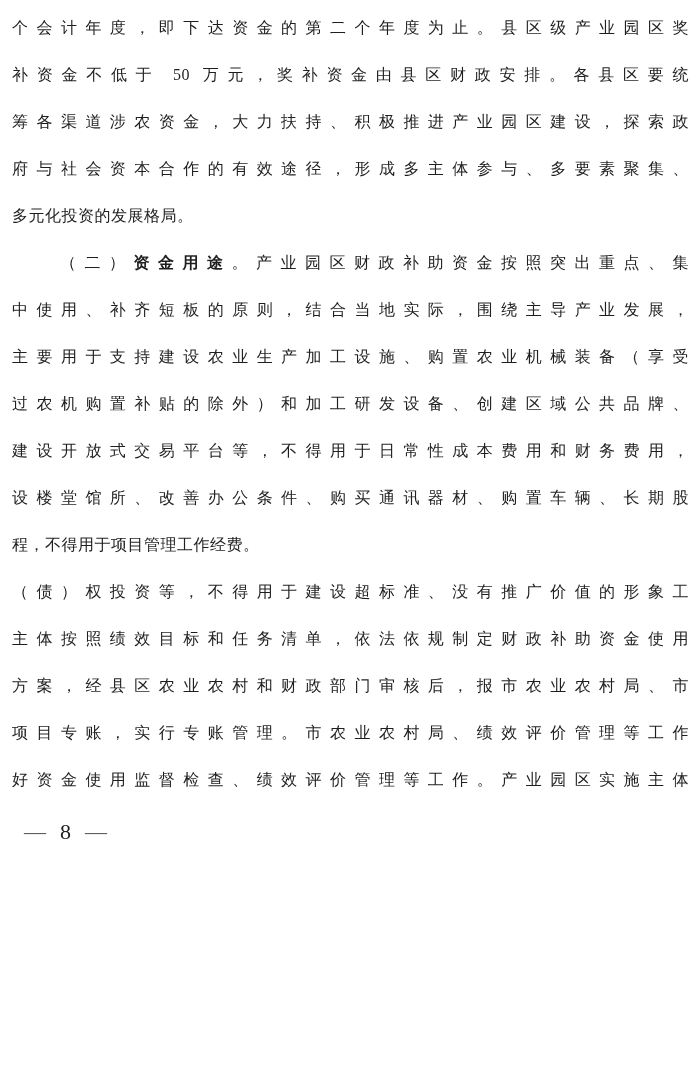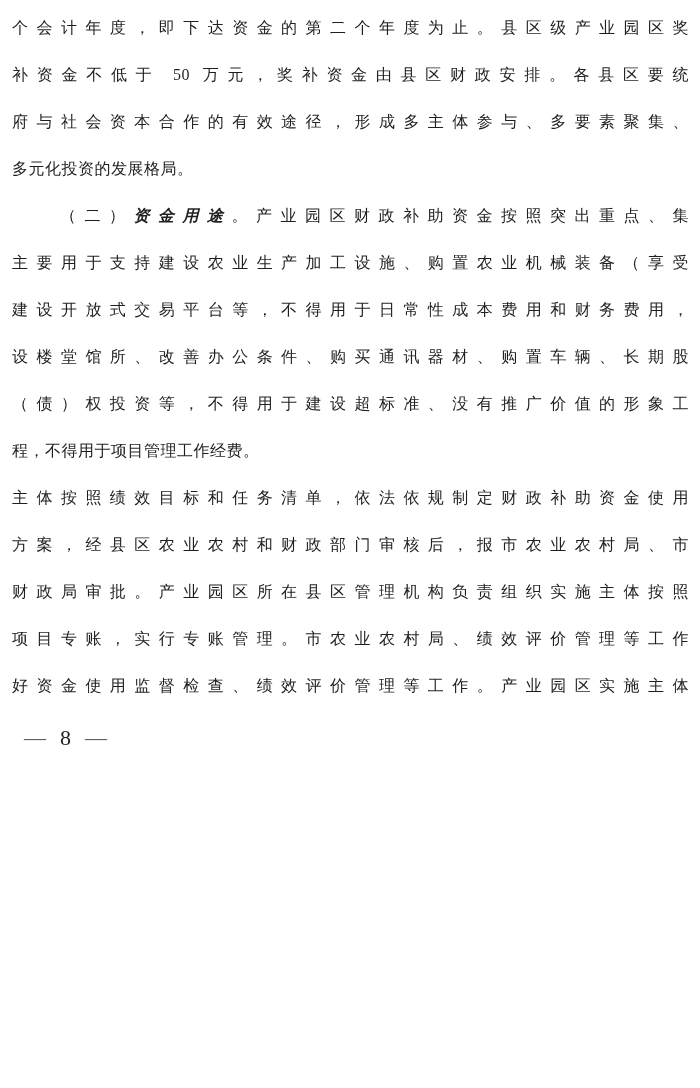--- a/index.html
+++ b/index.html
@@ -31,21 +31,20 @@
   .doc-body .line.just {
     text-align: justify;
     text-align-last: justify;
     text-justify: inter-character;
   }
   .doc-body .line.ind {
     text-indent: 48px;
   }
   .doc-body .line .bold {
     font-weight: 700;
-    font-style: italic;
   }
   .footer {
     margin-top: 16px;
     margin-left: 12px;
     font-size: 22px;
     line-height: 26px;
     display: flex;
     align-items: center;
     color: #222222;
   }
@@ -58,31 +57,33 @@
     font-family: "Liberation Serif", "DejaVu Serif", serif;
   }
 </style>
 </head>
 <body>
 
 <div class="page">
   <div class="doc-body">
       <div class="line just"><span class="">个会计年度，即下达资金的第二个年度为止。县区级产业园区奖</span></div>
       <div class="line just"><span class="">补资金不低于 50 万元，奖补资金由县区财政安排。各县区要统</span></div>
+      <div class="line just"><span class="">筹各渠道涉农资金，大力扶持、积极推进产业园区建设，探索政</span></div>
       <div class="line just"><span class="">府与社会资本合作的有效途径，形成多主体参与、多要素聚集、</span></div>
       <div class="line"><span class="">多元化投资的发展格局。</span></div>
       <div class="line just ind"><span class="">（二）</span><span class="bold">资金用途</span><span class="">。产业园区财政补助资金按照突出重点、集</span></div>
+      <div class="line just"><span class="">中使用、补齐短板的原则，结合当地实际，围绕主导产业发展，</span></div>
       <div class="line just"><span class="">主要用于支持建设农业生产加工设施、购置农业机械装备（享受</span></div>
+      <div class="line just"><span class="">过农机购置补贴的除外）和加工研发设备、创建区域公共品牌、</span></div>
       <div class="line just"><span class="">建设开放式交易平台等，不得用于日常性成本费用和财务费用，</span></div>
       <div class="line just"><span class="">设楼堂馆所、改善办公条件、购买通讯器材、购置车辆、长期股</span></div>
+      <div class="line"><span class="">程，不得用于项目管理工作经费。</span></div>
       <div class="line just"><span class="">（债）权投资等，不得用于建设超标准、没有推广价值的形象工</span></div>
-      <div class="line"><span class="">程，不得用于项目管理工作经费。</span></div>
       <div class="line just"><span class="">主体按照绩效目标和任务清单，依法依规制定财政补助资金使用</span></div>
       <div class="line just"><span class="">方案，经县区农业农村和财政部门审核后，报市农业农村局、市</span></div>
-      <div class="line just"><span class="">财政局审批。产业园区所在县区管理机构负责组织实施主体按照</span></div>
       <div class="line just"><span class="">项目专账，实行专账管理。市农业农村局、绩效评价管理等工作</span></div>
       <div class="line just"><span class="">好资金使用监督检查、绩效评价管理等工作。产业园区实施主体</span></div>
     </div>
   <div class="footer">
     <span class="dash">—</span>
     <span class="page-num">8</span>
     <span class="dash">—</span>
   </div>
 </div>
 

